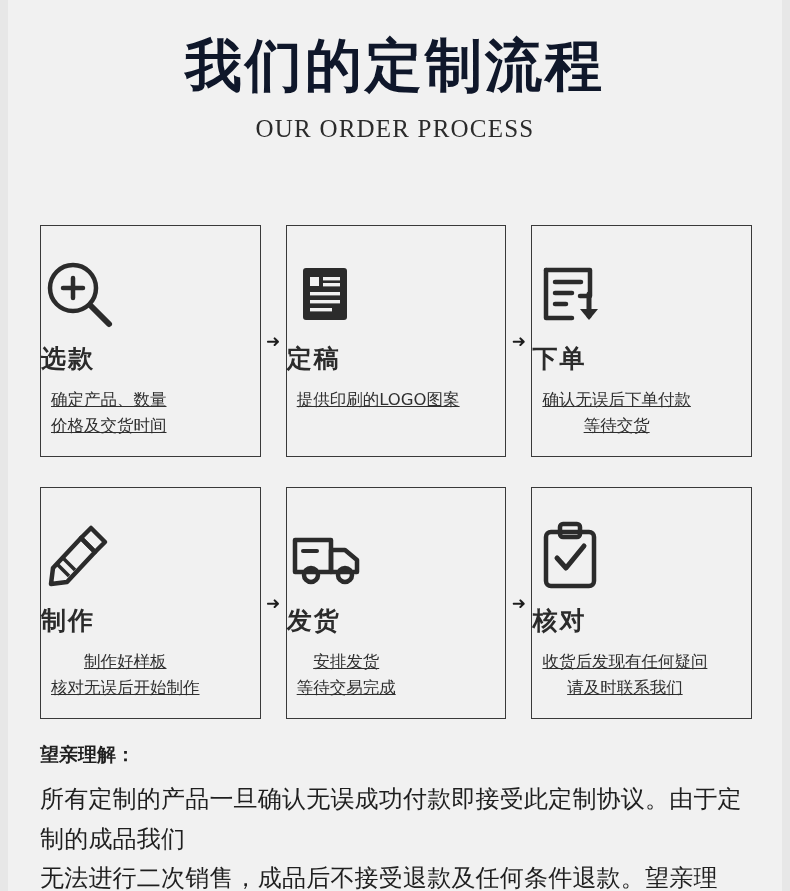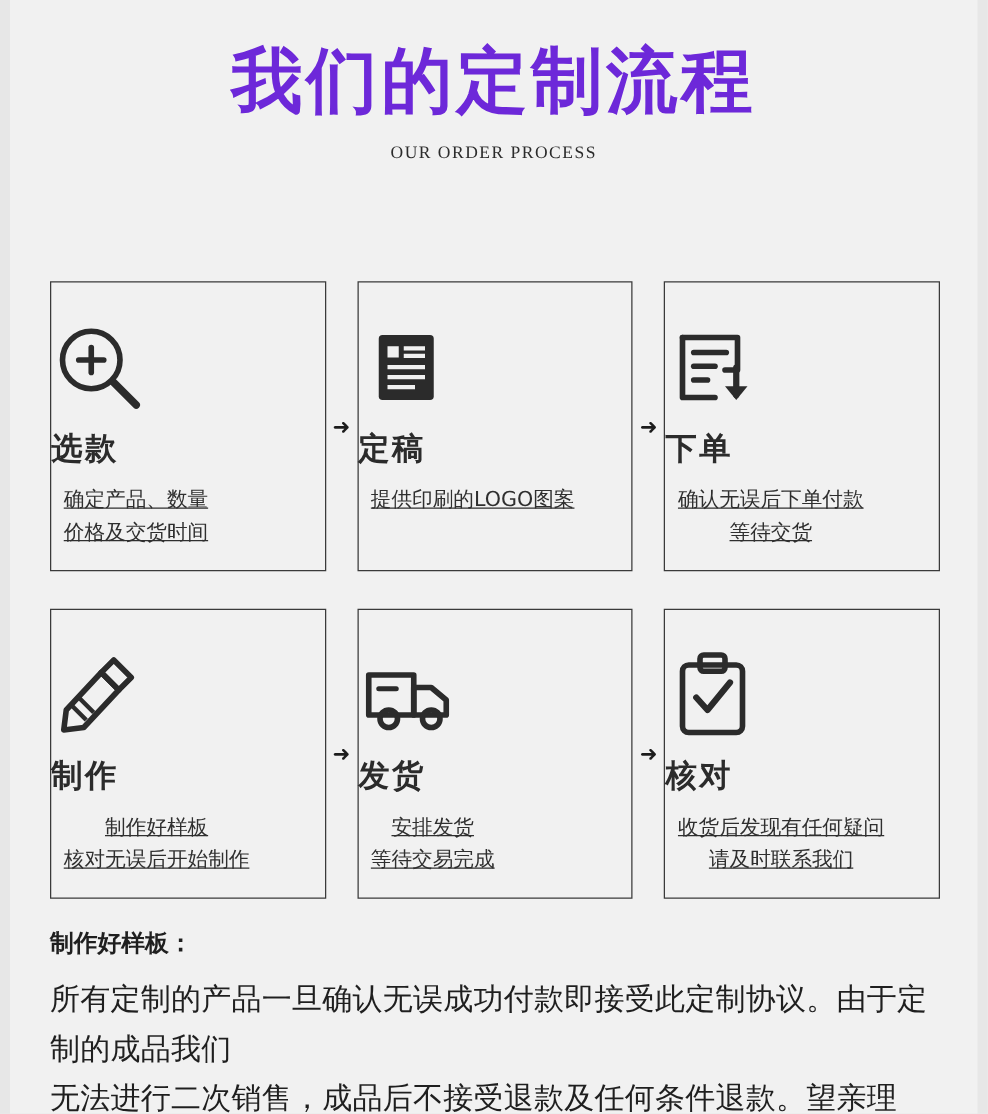--- a/index.html
+++ b/index.html
@@ -34,28 +34,28 @@
   
   .header {
     padding-top: 30px;
     text-align: center;
   }
   .title-cn {
     font-family: "DejaVu Sans", "Liberation Sans", sans-serif;
     font-size: 57px;
     font-weight: bold;
     letter-spacing: 3px;
-    color: #6d28d9;
+    color: #0f172a;
     line-height: 1.25;
     margin: 0;
   }
   .title-en {
     margin-top: 14px;
     font-family: "Liberation Serif", serif;
-    font-size: 14px;
+    font-size: 25px;
     letter-spacing: 1.2px;
     color: #2b2b2b;
   }
 
   
   .grid {
     position: absolute;
     left: 32px;
     top: 225px;
     width: 712px;
@@ -261,19 +261,19 @@
           <div class="step-desc">
             <div>收货后发现有任何疑问</div>
             <div>请及时联系我们</div>
           </div>
         </div>
 
       </div>
     </div>
 
     <div class="note">
-      <div class="note-title">制作好样板：</div>
+      <div class="note-title">望亲理解：</div>
       <div class="note-line">所有定制的产品一旦确认无误成功付款即接受此定制协议。由于定制的成品我们</div>
       <div class="note-line">无法进行二次销售，成品后不接受退款及任何条件退款。望亲理解！</div>
     </div>
 
   </div>
 </div>
 
 </body></html>

